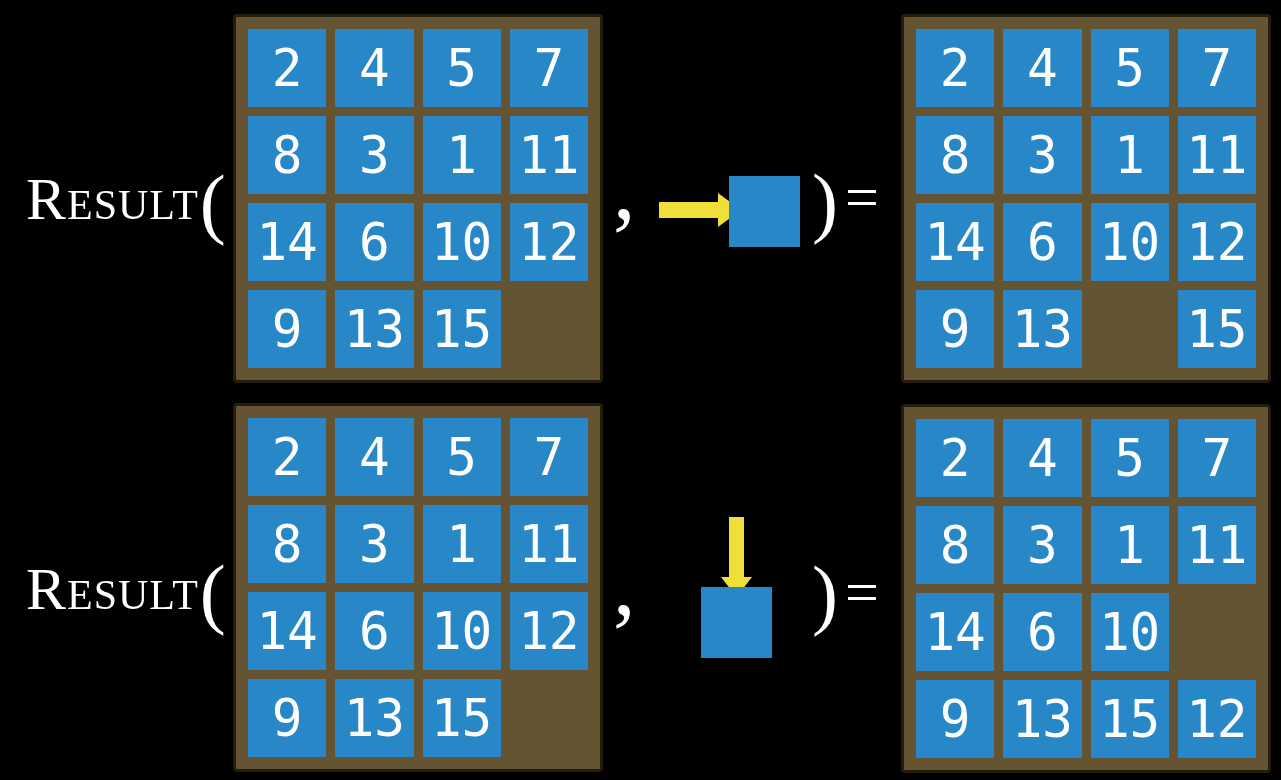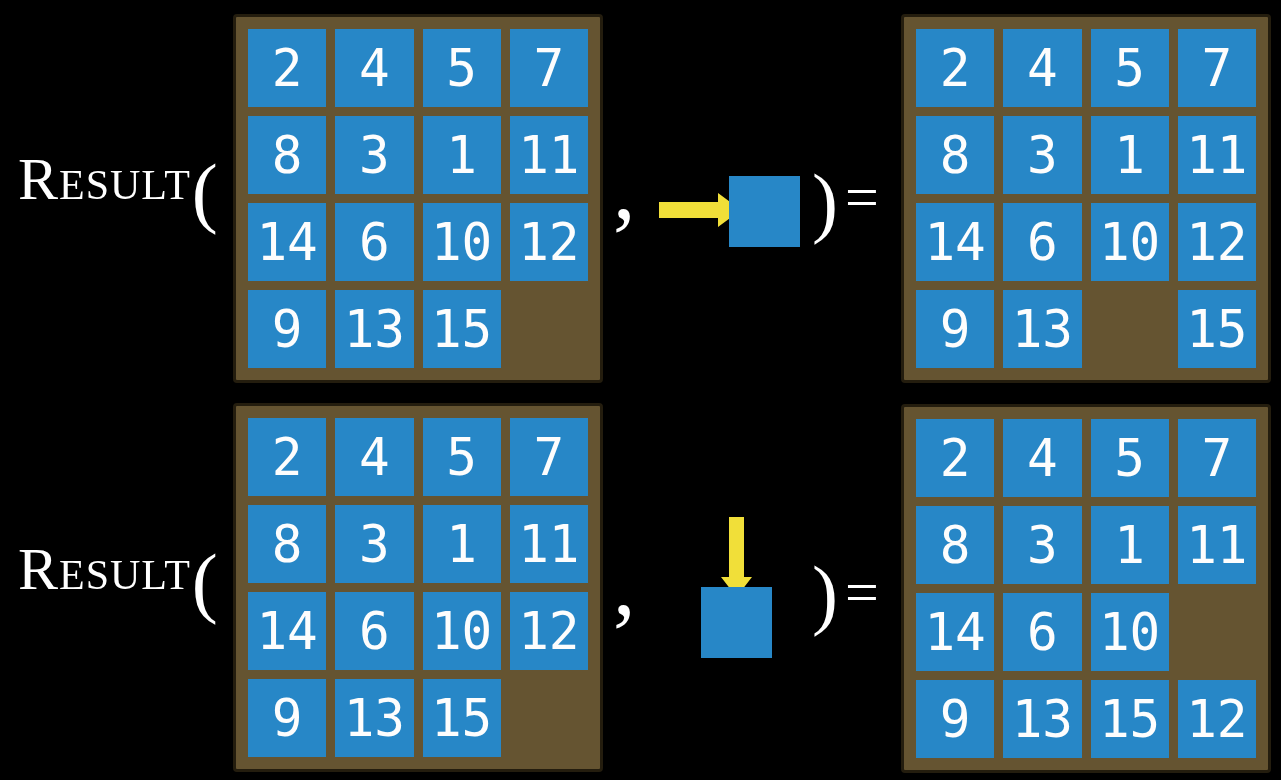--- a/index.html
+++ b/index.html
@@ -2,21 +2,21 @@
 <html><head>
 <meta charset="utf-8">
 <style>
   html,body{margin:0;padding:0;background:#000;}
   .canvas{
     position:relative;width:1281px;height:780px;background:#000;overflow:hidden;
     font-family:"Liberation Serif",serif;color:#fff;
   }
   
   .func-label{
-    position:absolute;left:18px;height:100px;display:flex;align-items:flex-start;
+    position:absolute;left:26px;height:100px;display:flex;align-items:center;
   }
   .func-name{
     font-family:"Liberation Serif",serif;font-variant:small-caps;
     font-size:60px;line-height:1;color:#fff;letter-spacing:1px;
   }
   .label-paren{
     font-family:"Liberation Serif",serif;font-size:78px;line-height:1;
     transform:translateY(4px);margin-left:1px;font-weight:400;
   }
   

